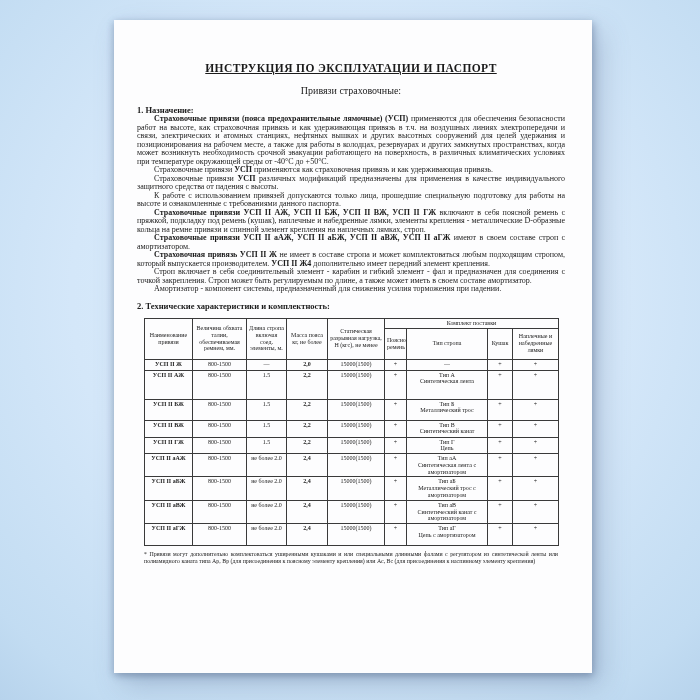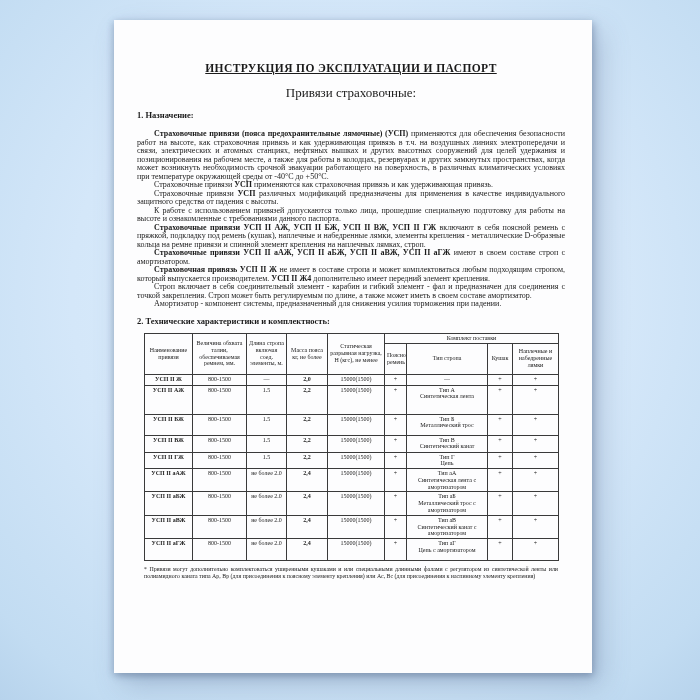--- a/index.html
+++ b/index.html
@@ -15,31 +15,31 @@
     box-shadow: 2px 3px 8px rgba(90,110,145,.45), 9px 12px 26px rgba(90,110,145,.30), -2px 2px 6px rgba(90,110,145,.20);
     box-sizing:border-box;
     padding:42px 27px 12px 23px;
     color:var(--ink,#1b1b1b);
     overflow:hidden;
   }
   .doc-title{
     text-align:center;font-weight:bold;font-size:11.5px;letter-spacing:.4px;
     text-decoration:underline;
   }
-  .doc-subtitle{text-align:center;font-size:13px;margin-top:11px;}
+  .doc-subtitle{text-align:center;font-size:10px;margin-top:11px;}
   .product-list{
     font-weight:bold;font-size:9px;line-height:10.5px;text-align:justify;margin-top:5px;
   }
   .sec-heading{font-weight:bold;font-size:8.5px;margin-top:9px;}
   .sec-heading.second{margin-top:7px;}
   .para{
     font-size:8px;line-height:8.5px;text-align:justify;text-indent:17px;
   }
   .para .b{font-weight:bold;}
-  #paragraphs{margin-top:10px;}
+  #paragraphs{margin-top:0;}
   table.spec{
     border-collapse:collapse;table-layout:fixed;
     margin:7px 0 0 7px;width:414px;
     font-size:6px;line-height:6.8px;
   }
   table.spec col.c1{width:48px;} table.spec col.c2{width:54px;}
   table.spec col.c3{width:40px;} table.spec col.c4{width:41px;}
   table.spec col.c5{width:57px;} table.spec col.c6{width:22px;}
   table.spec col.c7{width:81px;} table.spec col.c8{width:25px;}
   table.spec col.c9{width:46px;}

